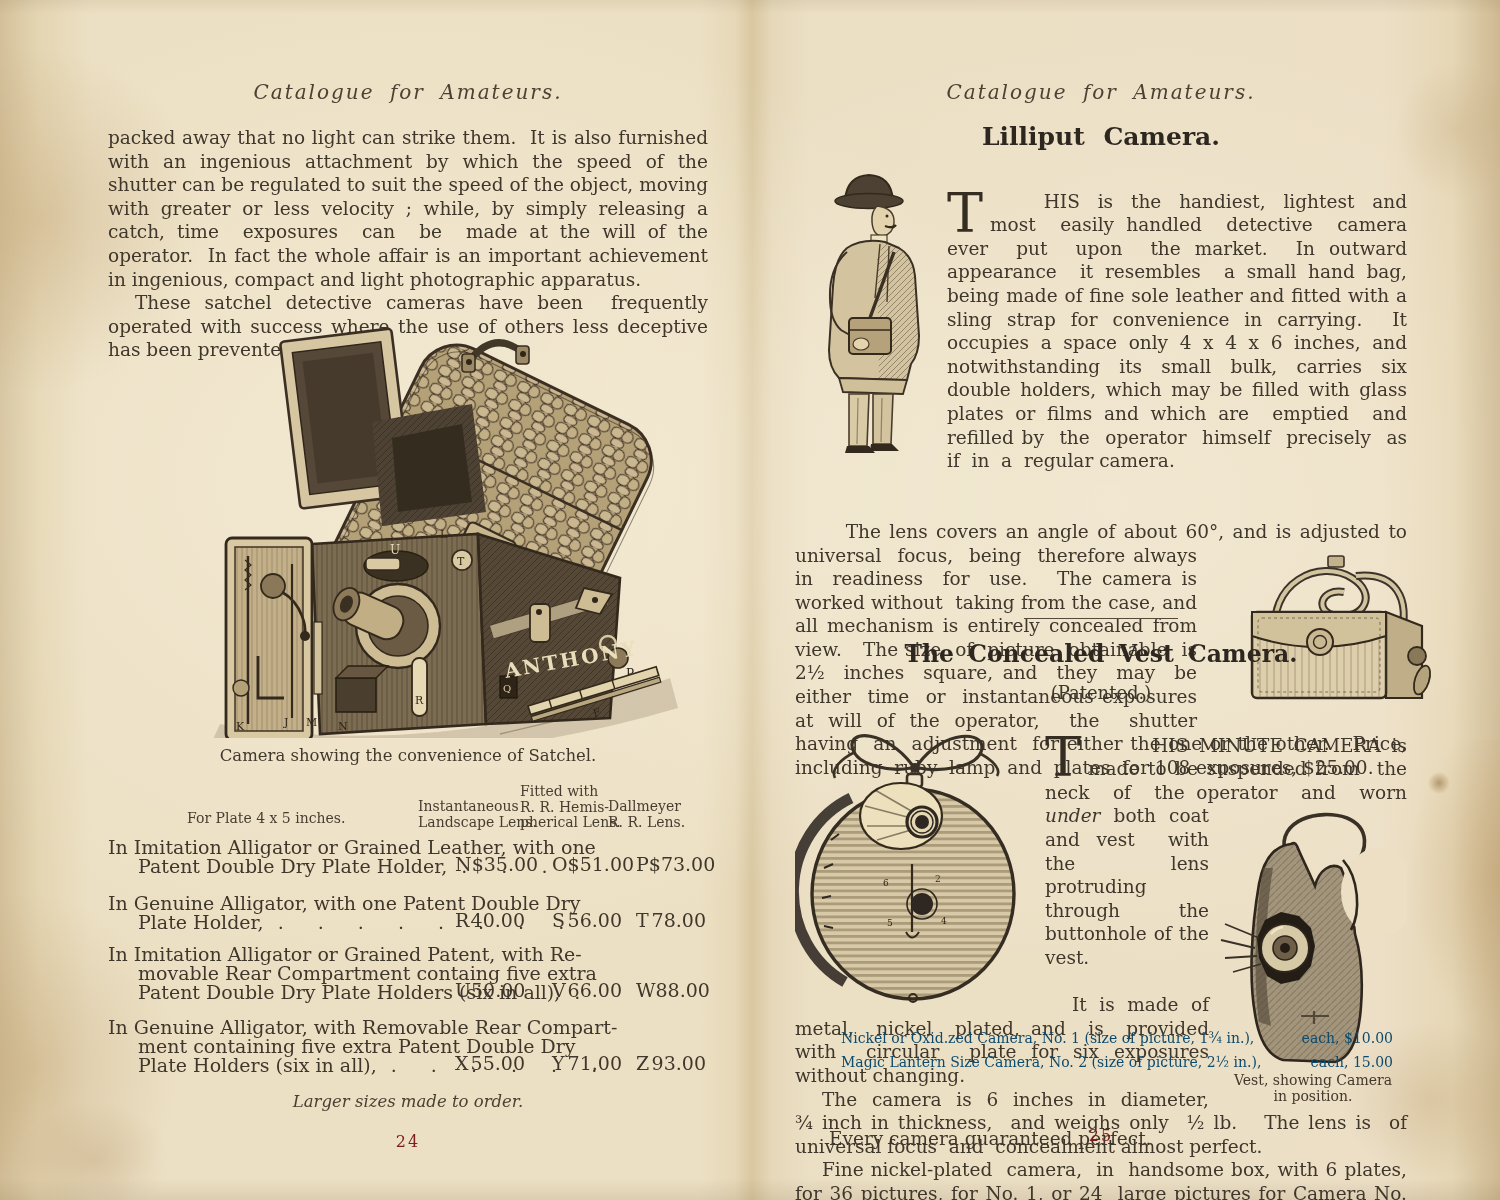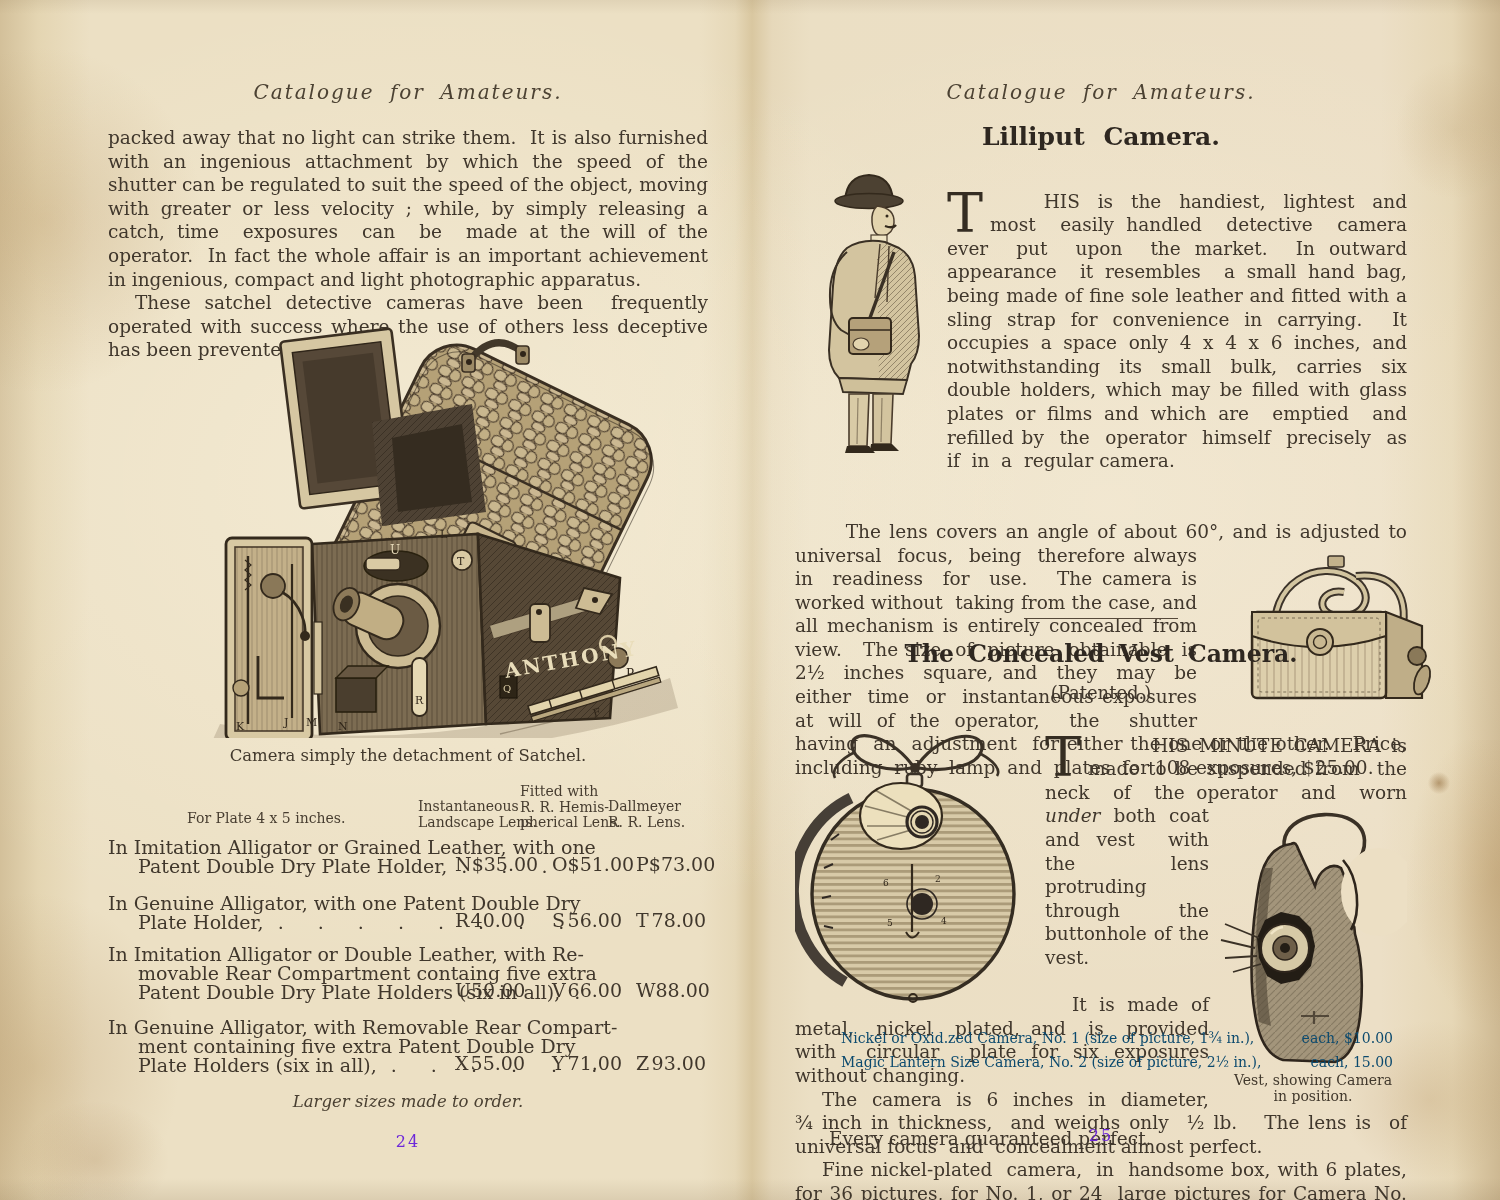--- a/index.html
+++ b/index.html
@@ -24,21 +24,21 @@
   .page-right{left:795px;width:612px;height:1200px;}
   .runhead{position:absolute;width:100%;text-align:center;font-style:italic;font-size:20px;
     letter-spacing:2px;word-spacing:7px;color:#4c4233;}
   .para{margin:0;text-align:justify;white-space:pre-wrap;font-size:18.5px;line-height:23.6px;color:#40372c;}
   .para.ind{text-indent:27px;}
   .jt{white-space:pre-wrap;}
   .dropcap{float:left;font-size:54px;line-height:41px;padding:3px 7px 0 0;color:#352d22;}
   .float-l{float:left;}
   .float-r{float:right;}
   .caption{position:absolute;width:100%;text-align:center;font-size:16.5px;color:#42392d;}
-  .pagenum{position:absolute;width:100%;text-align:center;font-size:16px;letter-spacing:2px;color:#6d28d9;}
+  .pagenum{position:absolute;width:100%;text-align:center;font-size:16px;letter-spacing:2px;color:#7f1d1d;}
   
   .theaders{position:absolute;font-size:14px;line-height:15.5px;color:#473d30;}
   .thcell{position:absolute;text-align:left;}
   .ptable{position:absolute;left:0;top:838px;width:600px;font-size:19px;line-height:19px;color:#40372c;}
   .prow{position:relative;}
   .prow .l2{padding-left:30px;}
   .leaders{margin-left:14px;word-spacing:26px;letter-spacing:1px;}
   .pcell{position:absolute;bottom:2px;width:70px;display:flex;justify-content:space-between;}
   .pcell.c1{left:347px;}.pcell.c2{left:444px;}.pcell.c3{left:528px;}
   .footnote{position:absolute;width:100%;text-align:center;font-style:italic;font-size:16.5px;color:#4a4032;}
@@ -197,21 +197,21 @@
         <rect x="0" y="0" width="134" height="9" fill="#e2d4ac" stroke="#33291c" stroke-width="1.6"></rect>
         <rect x="0" y="11" width="134" height="5" fill="#b9a77f" stroke="#33291c" stroke-width="1.2"></rect>
         <line x1="22" y1="0" x2="22" y2="9" stroke="#33291c" stroke-width="1.4"></line>
         <line x1="54" y1="0" x2="54" y2="9" stroke="#33291c" stroke-width="1.4"></line>
         <line x1="88" y1="0" x2="88" y2="9" stroke="#33291c" stroke-width="1.4"></line>
         <text x="60" y="30" font-size="11" fill="#2f2519">F</text>
       </g>
     </svg>
   </div>
 
-  <div class="caption" style="top:746px;">Camera simply the detachment of Satchel.</div>
+  <div class="caption" style="top:746px;">Camera showing the convenience of Satchel.</div>
 
   <div class="theaders" style="top:784px;left:0;width:600px;height:56px;">
     <div class="thcell" style="left:79px;top:27px;width:200px;">For Plate 4 x 5 inches.</div>
     <div class="thcell" style="left:310px;top:15px;width:144px;">
       <div>Instantaneous</div>
       <div>Landscape Lens.</div>
     </div>
     <div class="thcell" style="left:412px;top:0;width:118px;">
       <div>Fitted with</div>
       <div>R. R. Hemis-</div>
@@ -250,21 +250,21 @@
       <div class="pcell c2">
           <span>S</span>
           <span>56.00</span>
         </div>
       <div class="pcell c3">
           <span>T</span>
           <span>78.00</span>
         </div>
     </div>
     <div class="prow" style="margin-bottom:16px;">
-      <div>In Imitation Alligator  or  Double  Leather, with Re-</div>
+      <div>In Imitation Alligator  or  Grained  Patent, with Re-</div>
       <div class="l2">movable Rear  Compartment containg  five extra</div>
       <div class="l2"><span>Patent Double Dry Plate Holders (six in all),</span><span class="leaders">.</span></div>
       <div class="pcell c1">
           <span>U</span>
           <span>50.00</span>
         </div>
       <div class="pcell c2">
           <span>V</span>
           <span>66.00</span>
         </div>

